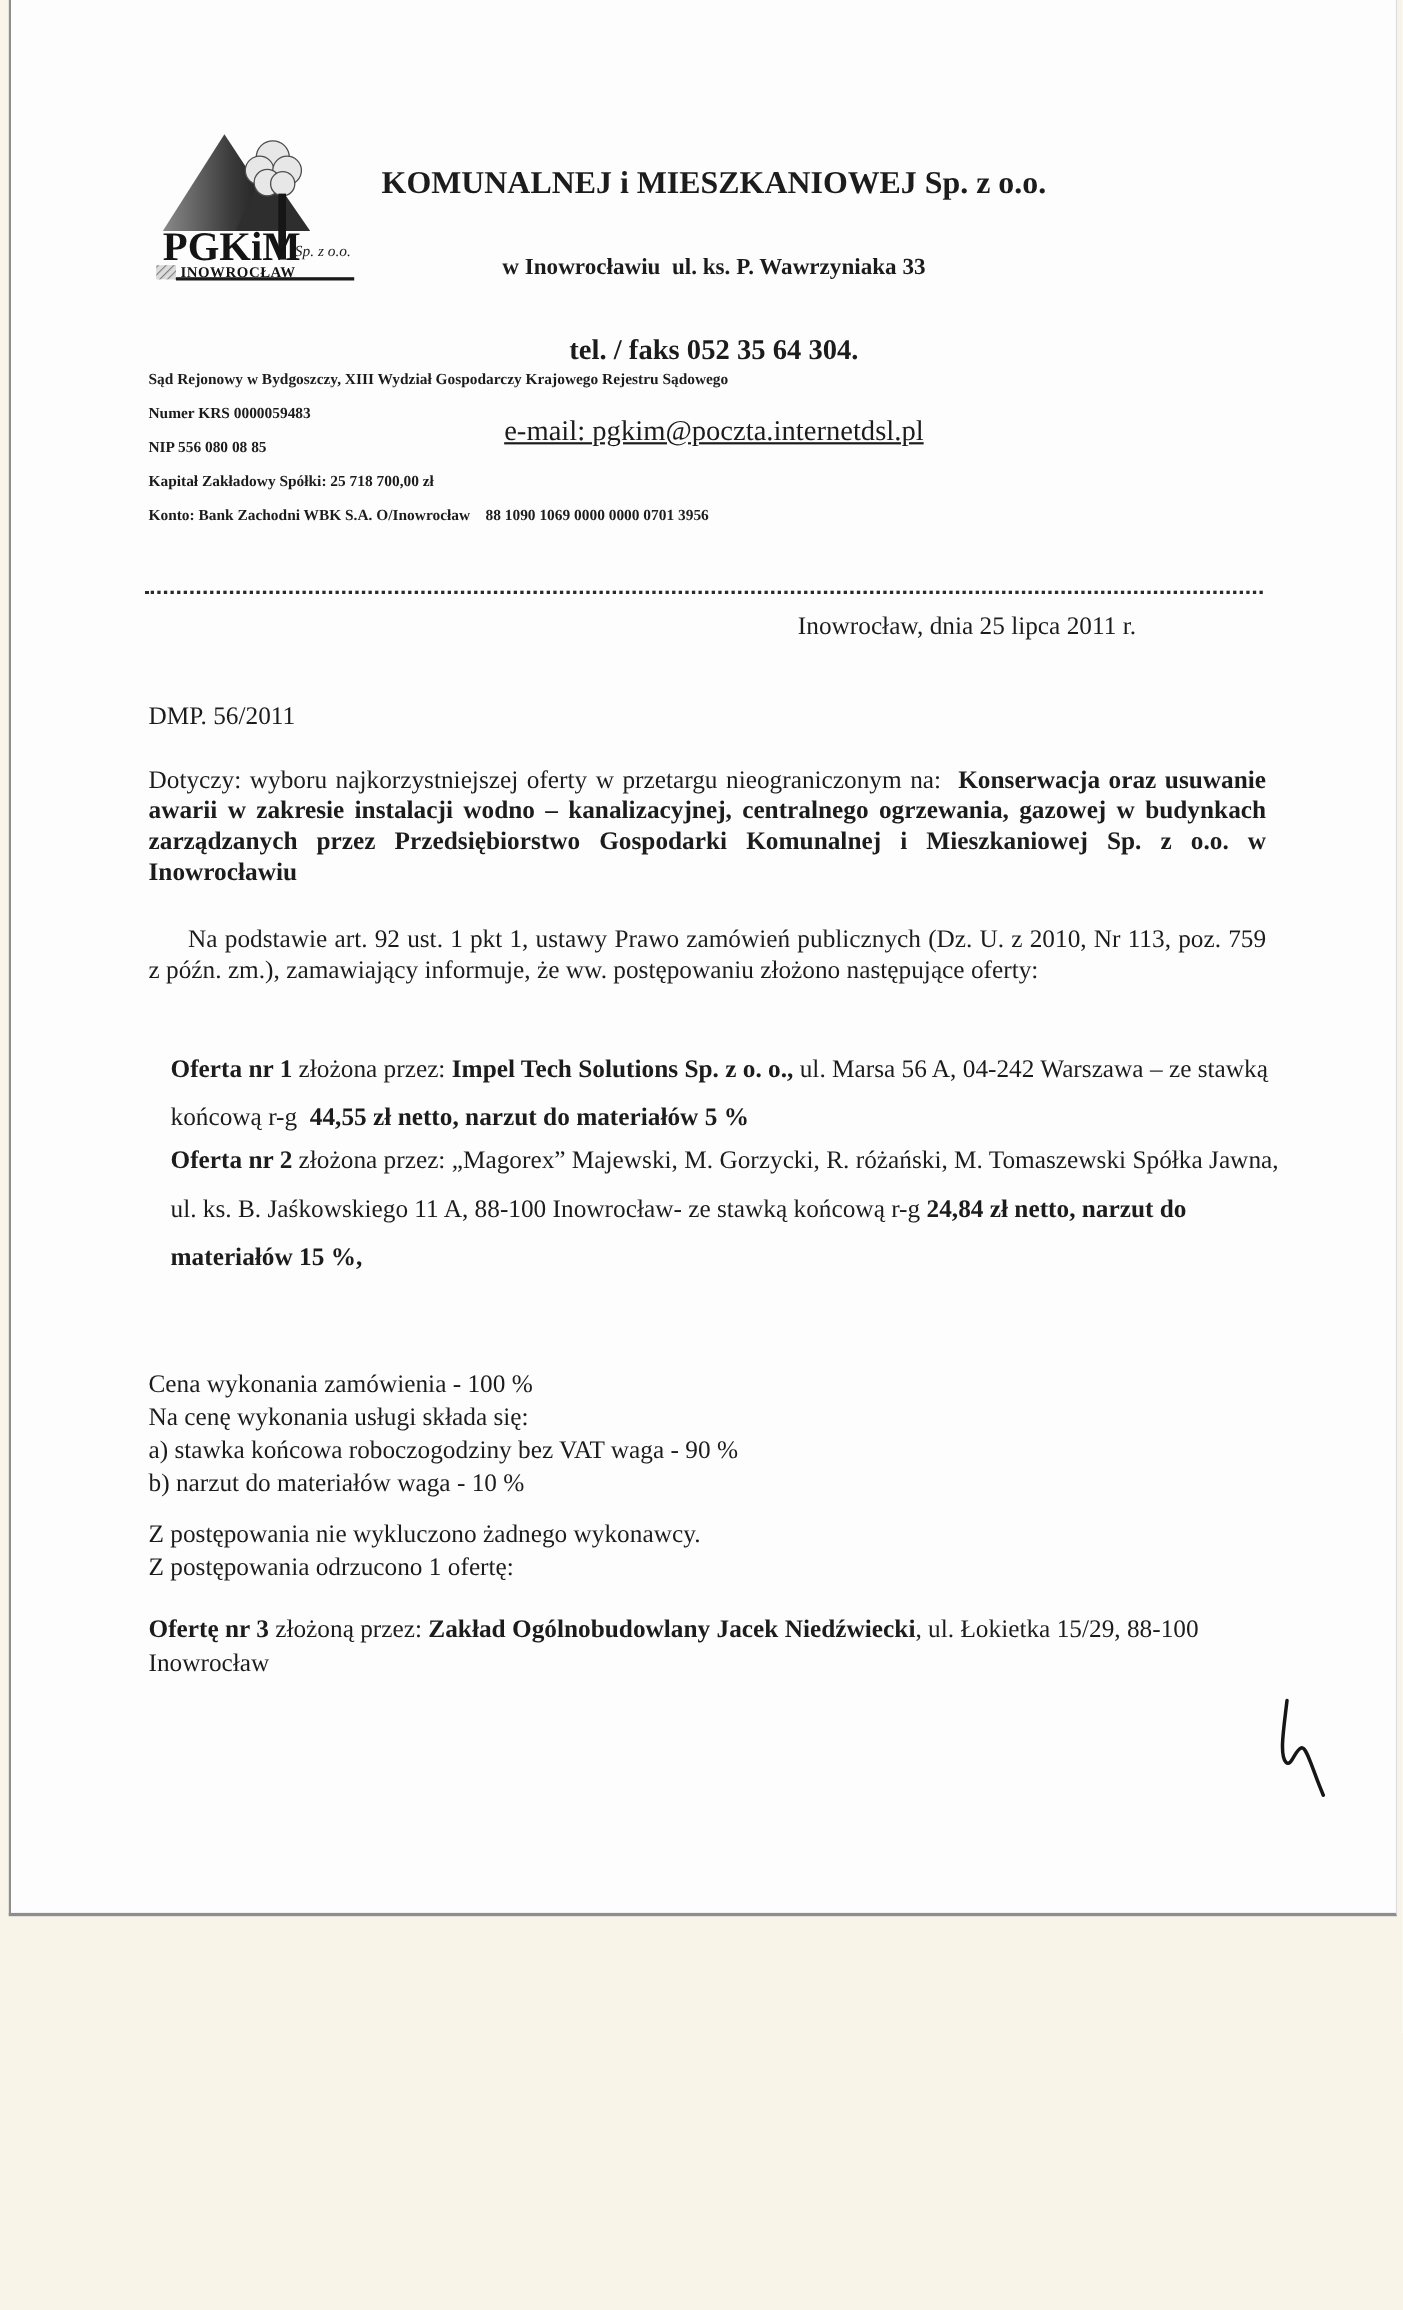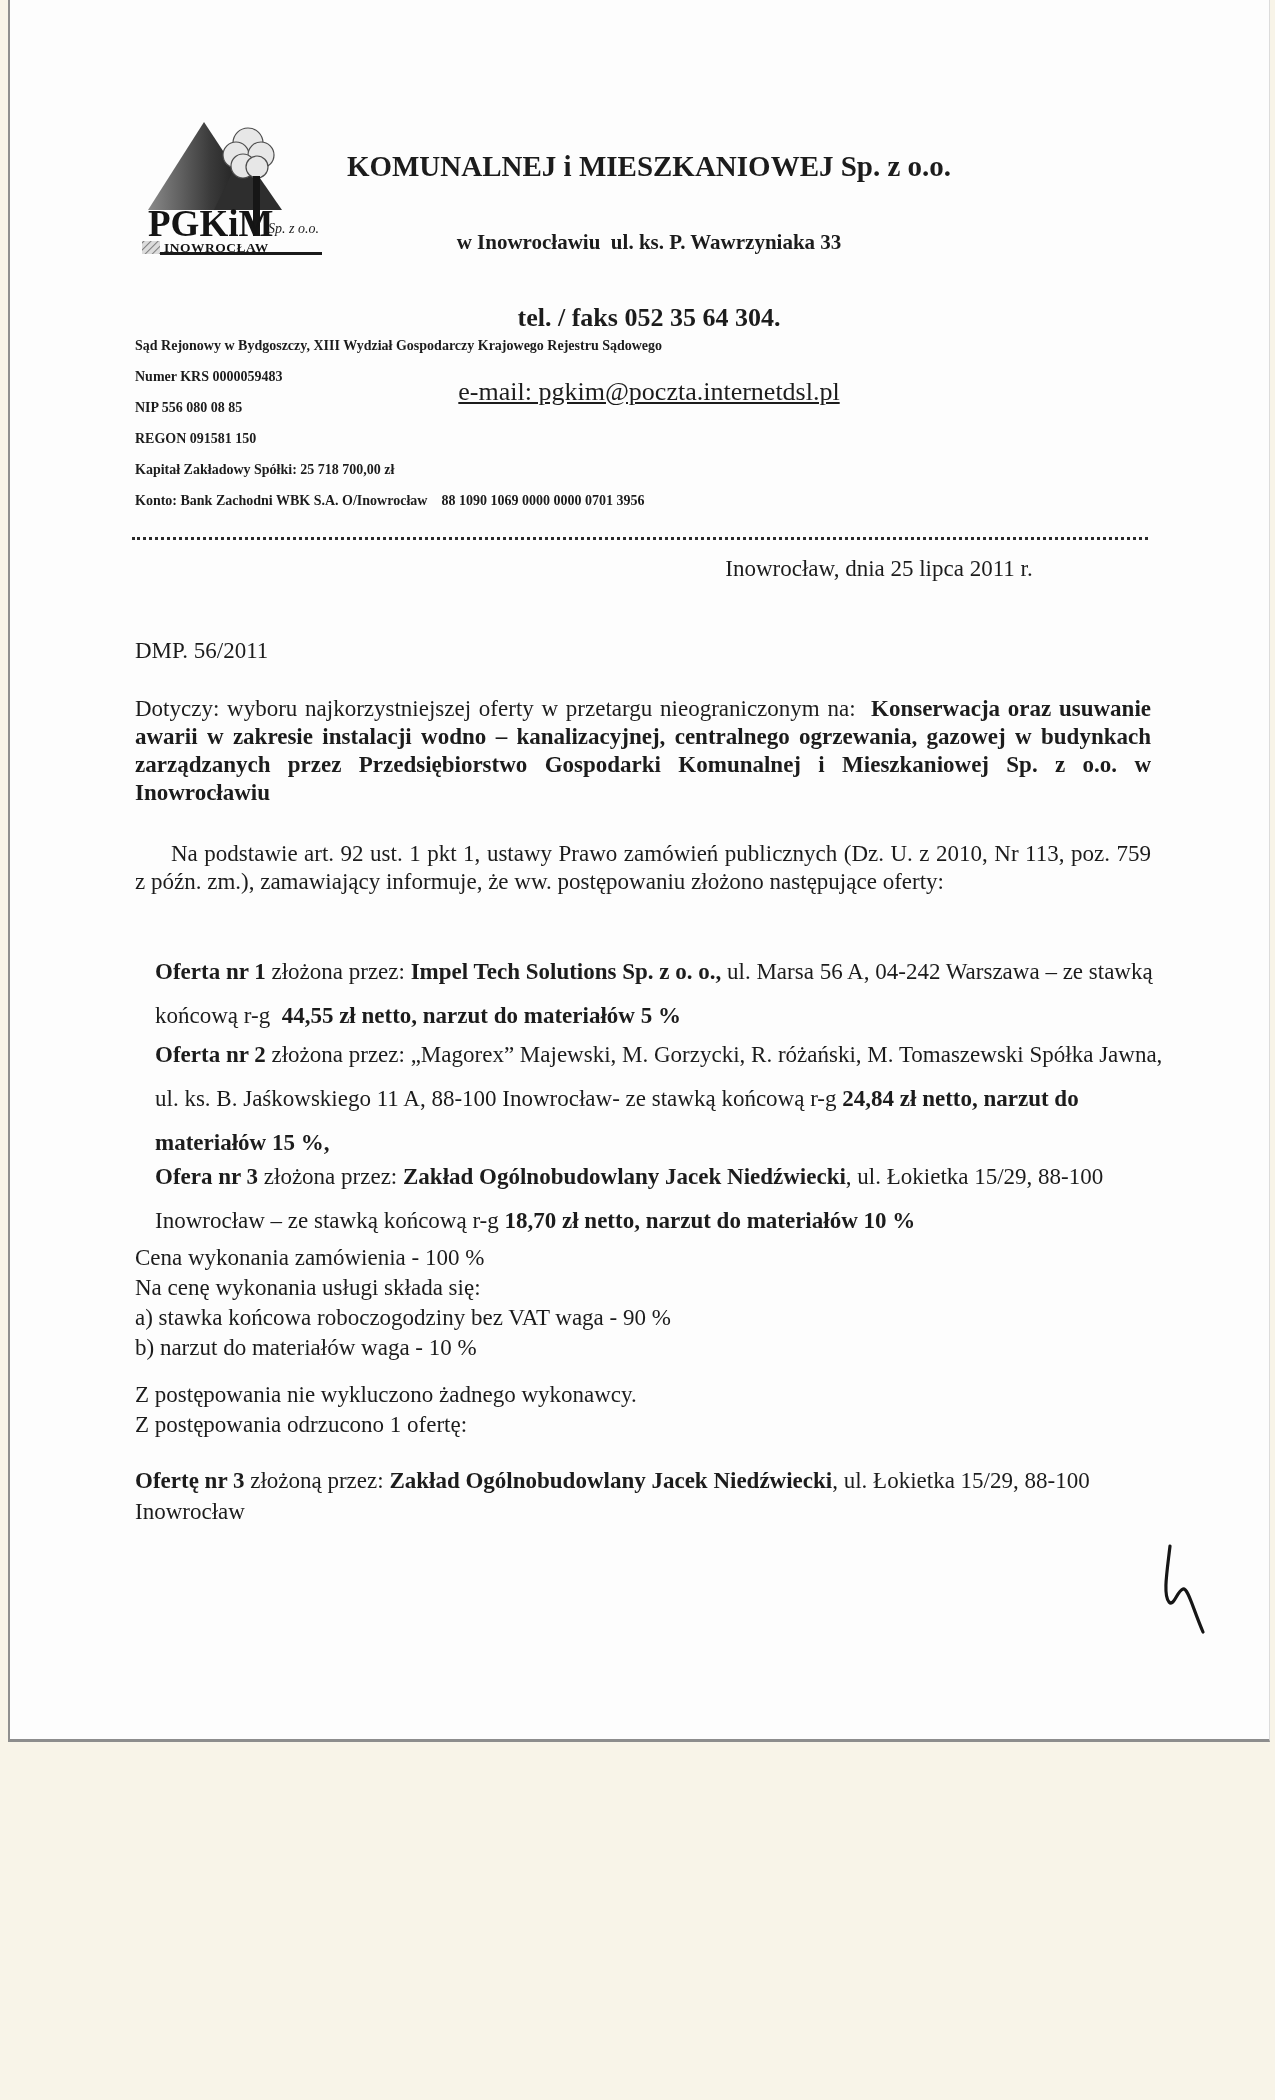--- a/index.html
+++ b/index.html
@@ -101,40 +101,38 @@
     <div class="co-l2">KOMUNALNEJ i MIESZKANIOWEJ Sp. z o.o.</div>
     <div class="co-l3">w Inowrocławiu  ul. ks. P. Wawrzyniaka 33</div>
     <div class="co-l4">tel. / faks 052 35 64 304.</div>
     <div class="co-email">e-mail: pgkim@poczta.internetdsl.pl</div>
   </div>
 
   <div class="abs registry">
     <div class="registry-line">Sąd Rejonowy w Bydgoszczy, XIII Wydział Gospodarczy Krajowego Rejestru Sądowego</div>
     <div class="registry-line">Numer KRS 0000059483</div>
     <div class="registry-line">NIP 556 080 08 85</div>
-    <div class="registry-line">REGON 091581 150</div>
     <div class="registry-line">Kapitał Zakładowy Spółki: 25 718 700,00 zł</div>
     <div class="registry-line">Konto: Bank Zachodni WBK S.A. O/Inowrocław    88 1090 1069 0000 0000 0701 3956</div>
   </div>
 
   <div class="abs dotted-separator"></div>
 
   <div class="abs date-line">Inowrocław, dnia 25 lipca 2011 r.</div>
 
   <div class="abs reference">DMP. 56/2011</div>
 
   <p class="abs para subject"><span>Dotyczy: wyboru najkorzystniejszej oferty w przetargu nieograniczonym na:  </span><b>Konserwacja oraz usuwanie awarii w zakresie instalacji wodno – kanalizacyjnej, centralnego ogrzewania, gazowej w budynkach zarządzanych przez Przedsiębiorstwo Gospodarki Komunalnej i Mieszkaniowej Sp. z o.o. w Inowrocławiu</b></p>
 
   <p class="abs para intro">Na podstawie art. 92 ust. 1 pkt 1, ustawy Prawo zamówień publicznych (Dz. U. z 2010, Nr 113, poz. 759 z późn. zm.), zamawiający informuje, że ww. postępowaniu złożono następujące oferty:</p>
 
   <p class="abs para offer offer-1"><b>Oferta nr 1</b><span> złożona przez: </span><b>Impel Tech Solutions Sp. z o. o.,</b><span> ul. Marsa 56 A, 04-242 Warszawa – ze stawką końcową r-g  </span><b>44,55 zł netto, narzut do materiałów 5 %</b></p>
 
   <p class="abs para offer offer-2"><b>Oferta nr 2</b><span> złożona przez: „Magorex” Majewski, M. Gorzycki, R. różański, M. Tomaszewski Spółka Jawna, ul. ks. B. Jaśkowskiego 11 A, 88-100 Inowrocław- ze stawką końcową r-g </span><b>24,84 zł netto, narzut do materiałów 15 %,</b></p>
 
-  <p class="abs para offer offer-3"><b>Ofera nr 3</b><span> złożona przez: </span><b>Zakład Ogólnobudowlany Jacek Niedźwiecki</b><span>, ul. Łokietka 15/29, 88-100 Inowrocław – ze stawką końcową r-g </span><b>18,70 zł netto, narzut do materiałów 10 %</b></p>
 
   <div class="abs criteria">
     <div class="criteria-line">Cena wykonania zamówienia - 100 %</div>
     <div class="criteria-line">Na cenę wykonania usługi składa się:</div>
     <div class="criteria-line">a) stawka końcowa roboczogodziny bez VAT waga - 90 %</div>
     <div class="criteria-line">b) narzut do materiałów waga - 10 %</div>
   </div>
 
   <div class="abs procedure">
     <div class="procedure-line">Z postępowania nie wykluczono żadnego wykonawcy.</div>

